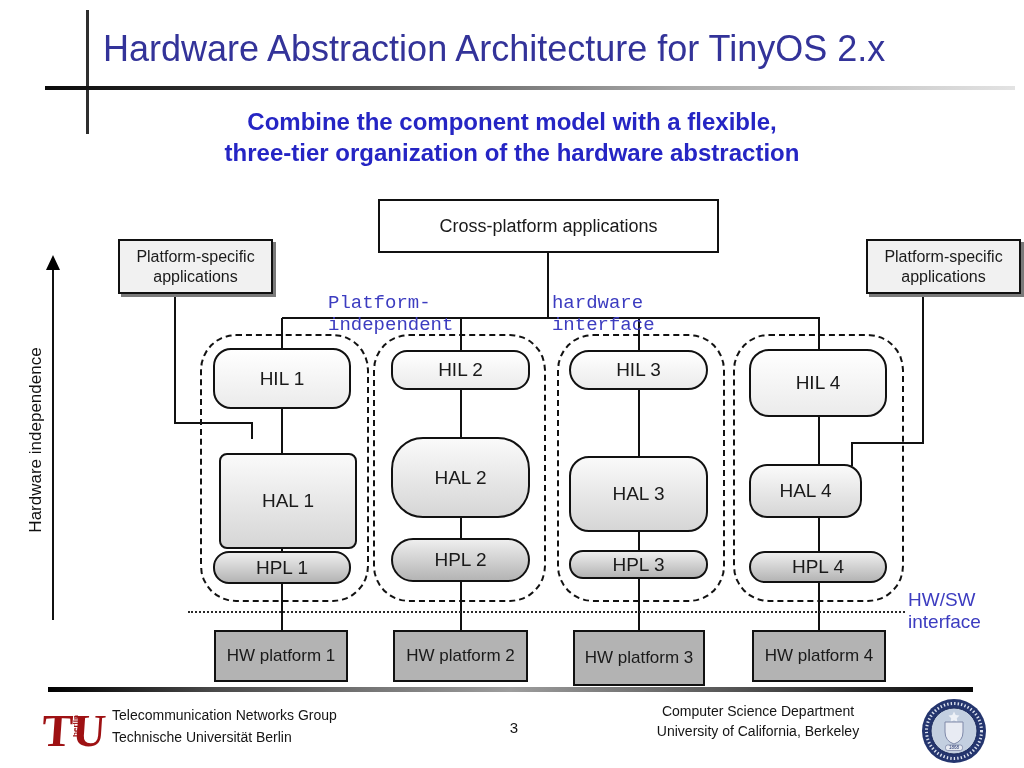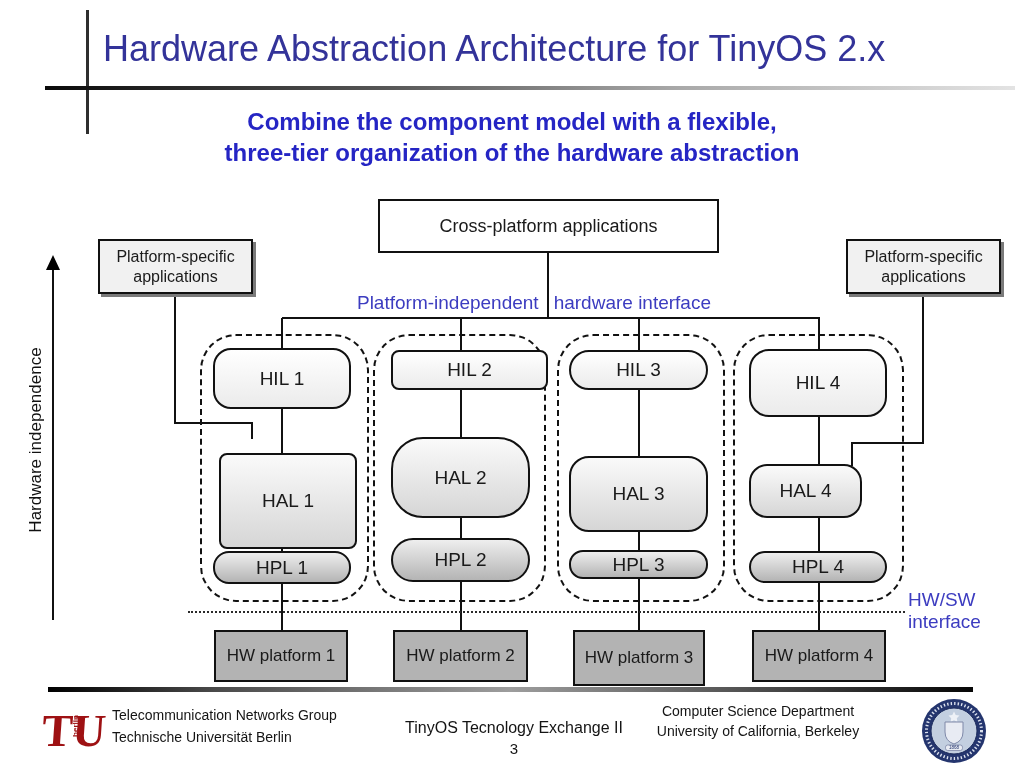--- a/index.html
+++ b/index.html
@@ -23,34 +23,34 @@
   }
   
   .dbox{
     position:absolute;box-sizing:border-box;border:2px solid #111;
     display:flex;align-items:center;justify-content:center;text-align:center;
     color:#1a1a1a;z-index:3;background:#fff;
   }
   .crossbox{font-size:18px;}
   .psbox{
     background:#f1f1f1;font-size:16px;line-height:20px;
-    box-shadow:3px 3px 0 #7a7a7a;flex-direction:column;
+    box-shadow:3px 3px 0 #7a7a7a;flex-direction:column;margin-left:20px;
   }
   .hil{background:linear-gradient(180deg,#ffffff 0%,#ebebeb 100%);font-size:19px;}
   .hal{background:linear-gradient(180deg,#fafafa 0%,#d6d6d6 100%);font-size:19px;}
   .hpl{background:linear-gradient(180deg,#eeeeee 0%,#b4b4b4 100%);font-size:19px;}
   .group-outline{
     position:absolute;border:2.5px dashed #111;border-radius:36px;z-index:2;
     background:transparent;pointer-events:none;
   }
   .hwbox{background:#b3b3b3;font-size:17px;}
   .bluelabel{color:#3c3cc0;}
   .iface{
-    left:328px;top:292px;width:412px;text-align:center;font-size:19px;
-    display:flex;justify-content:center;gap:15px;z-index:4;
+    left:328px;top:292px;width:412px;font-size:19px;
+    display:flex;justify-content:center;gap:15px;z-index:4;font-family:Liberation Mono, monospace;
   }
   .hwsw{left:908px;top:589px;width:112px;font-size:19px;line-height:22px;z-index:4;}
   .dotline{
     left:188px;top:611px;width:717px;height:0;border-top:2px dotted #2a2a2a;z-index:1;
   }
   
   .axis-line{left:52px;top:268px;width:2px;height:352px;}
   .axis-head{
     left:46px;top:255px;width:0;height:0;border-left:7px solid transparent;
     border-right:7px solid transparent;border-bottom:15px solid #000;
@@ -113,21 +113,21 @@
 <div class="line axis-line"></div>
 <div class="abs axis-head"></div>
 <div class="abs axis-label">Hardware independence</div>
 
 <div class="group-outline" style="left:200px;top:334px;width:165px;height:264px;"></div>
 <div class="dbox hil" style="left:213px;top:348px;width:138px;height:61px;border-radius:18px;">HIL 1</div>
 <div class="dbox hal" style="left:219px;top:437px;width:138px;height:96px;border-radius:8px;margin-top:16px;">HAL 1</div>
 <div class="dbox hpl" style="left:213px;top:551px;width:138px;height:33px;border-radius:16px;">HPL 1</div>
 
 <div class="group-outline" style="left:373px;top:334px;width:169px;height:264px;"></div>
-<div class="dbox hil" style="left:391px;top:350px;width:157px;height:40px;border-radius:8px;">HIL 2</div>
+<div class="dbox hil" style="left:391px;top:350px;width:139px;height:40px;border-radius:16px;">HIL 2</div>
 <div class="dbox hal" style="left:391px;top:437px;width:139px;height:81px;border-radius:32px;">HAL 2</div>
 <div class="dbox hpl" style="left:391px;top:538px;width:139px;height:44px;border-radius:22px;">HPL 2</div>
 
 <div class="group-outline" style="left:557px;top:334px;width:164px;height:264px;"></div>
 <div class="dbox hil" style="left:569px;top:350px;width:139px;height:40px;border-radius:20px;">HIL 3</div>
 <div class="dbox hal" style="left:569px;top:456px;width:139px;height:76px;border-radius:20px;">HAL 3</div>
 <div class="dbox hpl" style="left:569px;top:550px;width:139px;height:29px;border-radius:14px;">HPL 3</div>
 
 <div class="group-outline" style="left:733px;top:334px;width:167px;height:264px;"></div>
 <div class="dbox hil" style="left:749px;top:349px;width:138px;height:68px;border-radius:20px;">HIL 4</div>
@@ -155,21 +155,20 @@
     <text x="36" y="24" font-family="Liberation Sans, sans-serif" font-size="8" font-weight="bold" fill="#9e1113" transform="rotate(-90 36 24)" text-anchor="middle">berlin</text>
   </svg>
 </div>
 
 <div class="abs ftext" style="left:112px;top:704px;">
   <div>Telecommunication Networks Group</div>
   <div>Technische Universität Berlin</div>
 </div>
 
 <div class="abs fcenter">
-  <div>TinyOS Tecnology Exchange II</div>
   <div style="font-size:15px;">3</div>
 </div>
 
 <div class="abs fright">
   <div>Computer Science Department</div>
   <div>University of California, Berkeley</div>
 </div>
 
 <div class="abs" style="left:921px;top:698px;width:66px;height:66px;">
   <svg width="66" height="66" viewBox="0 0 66 66">

